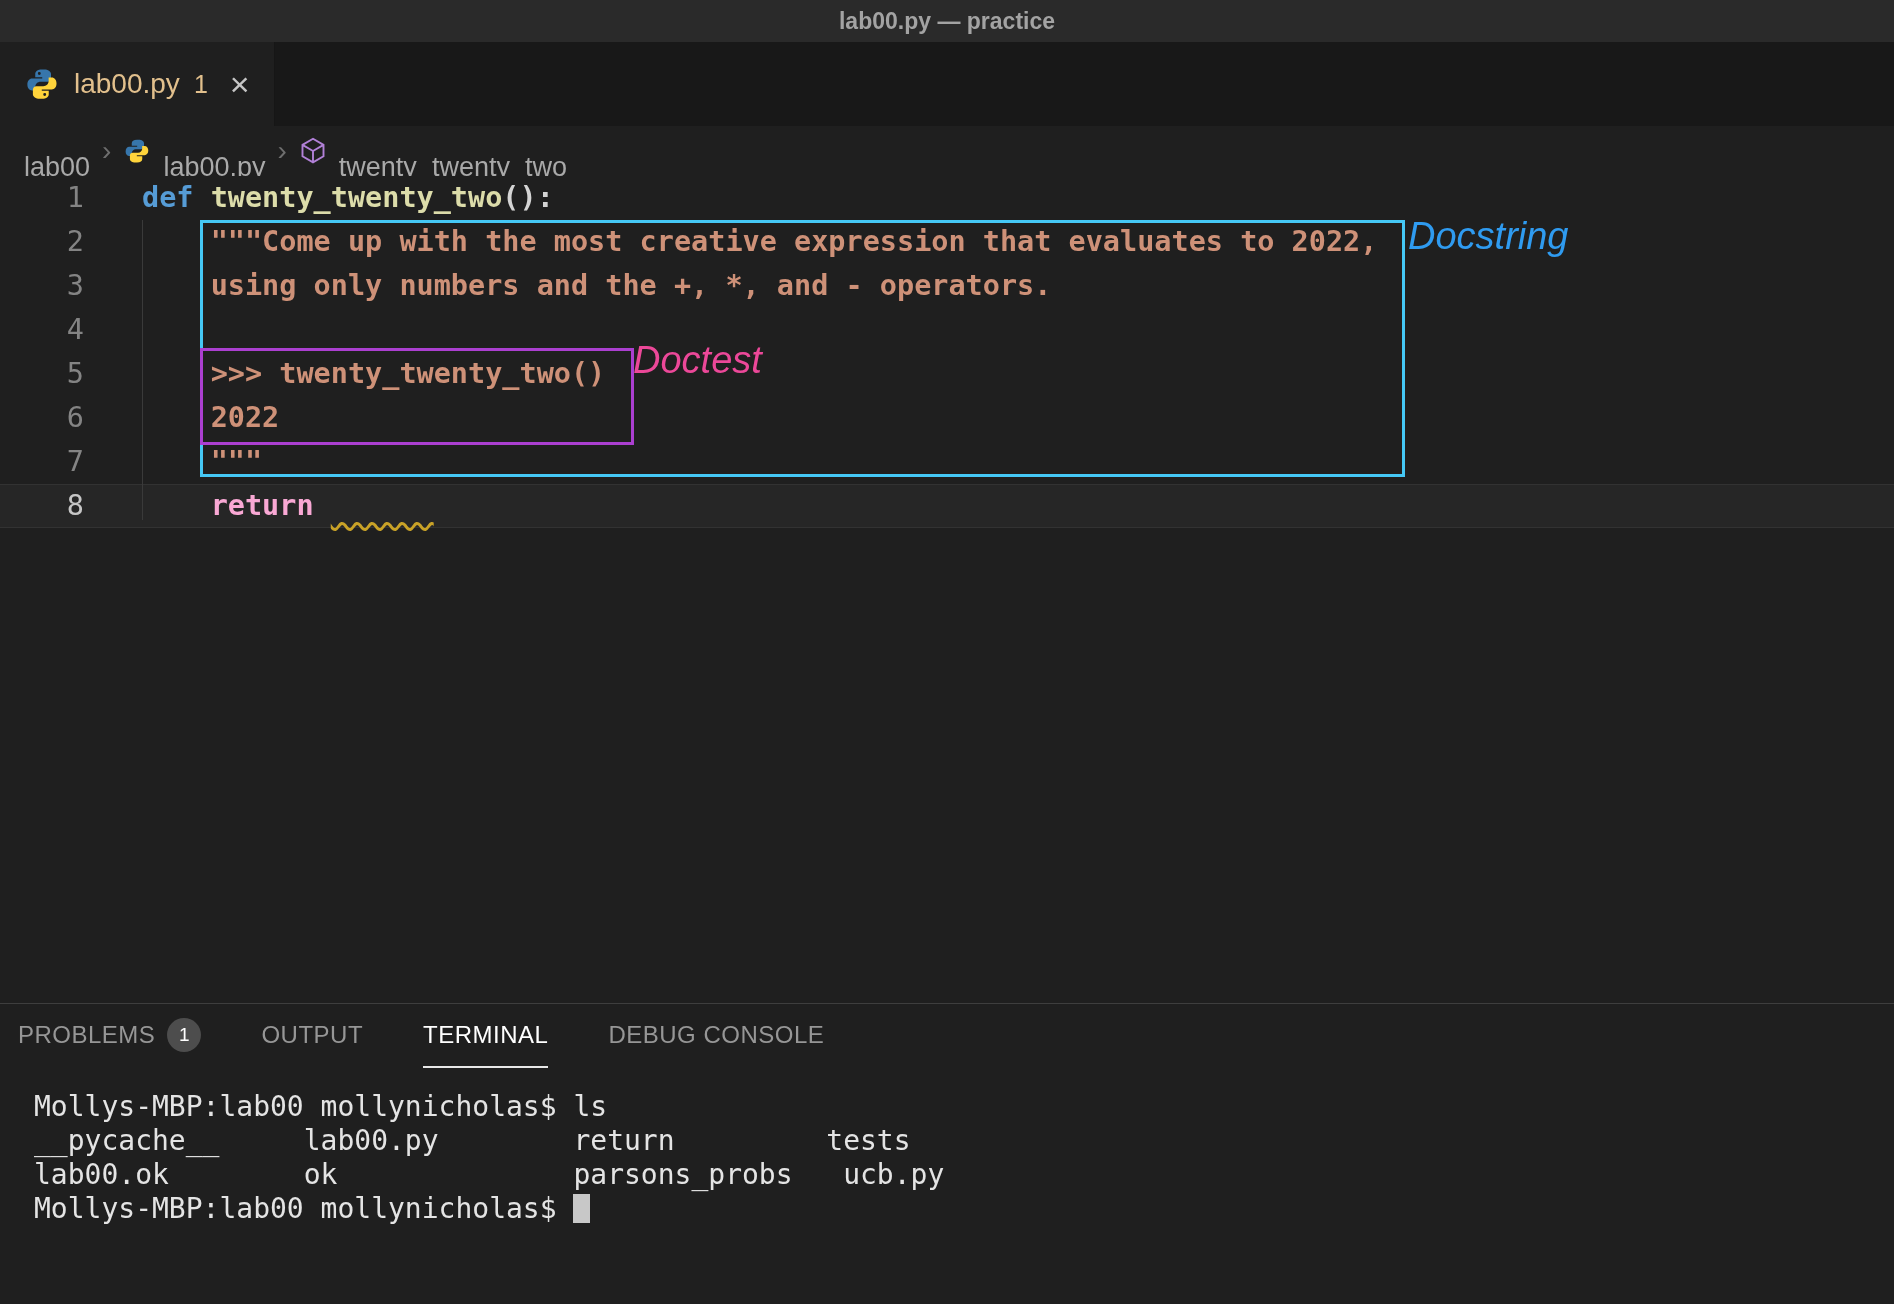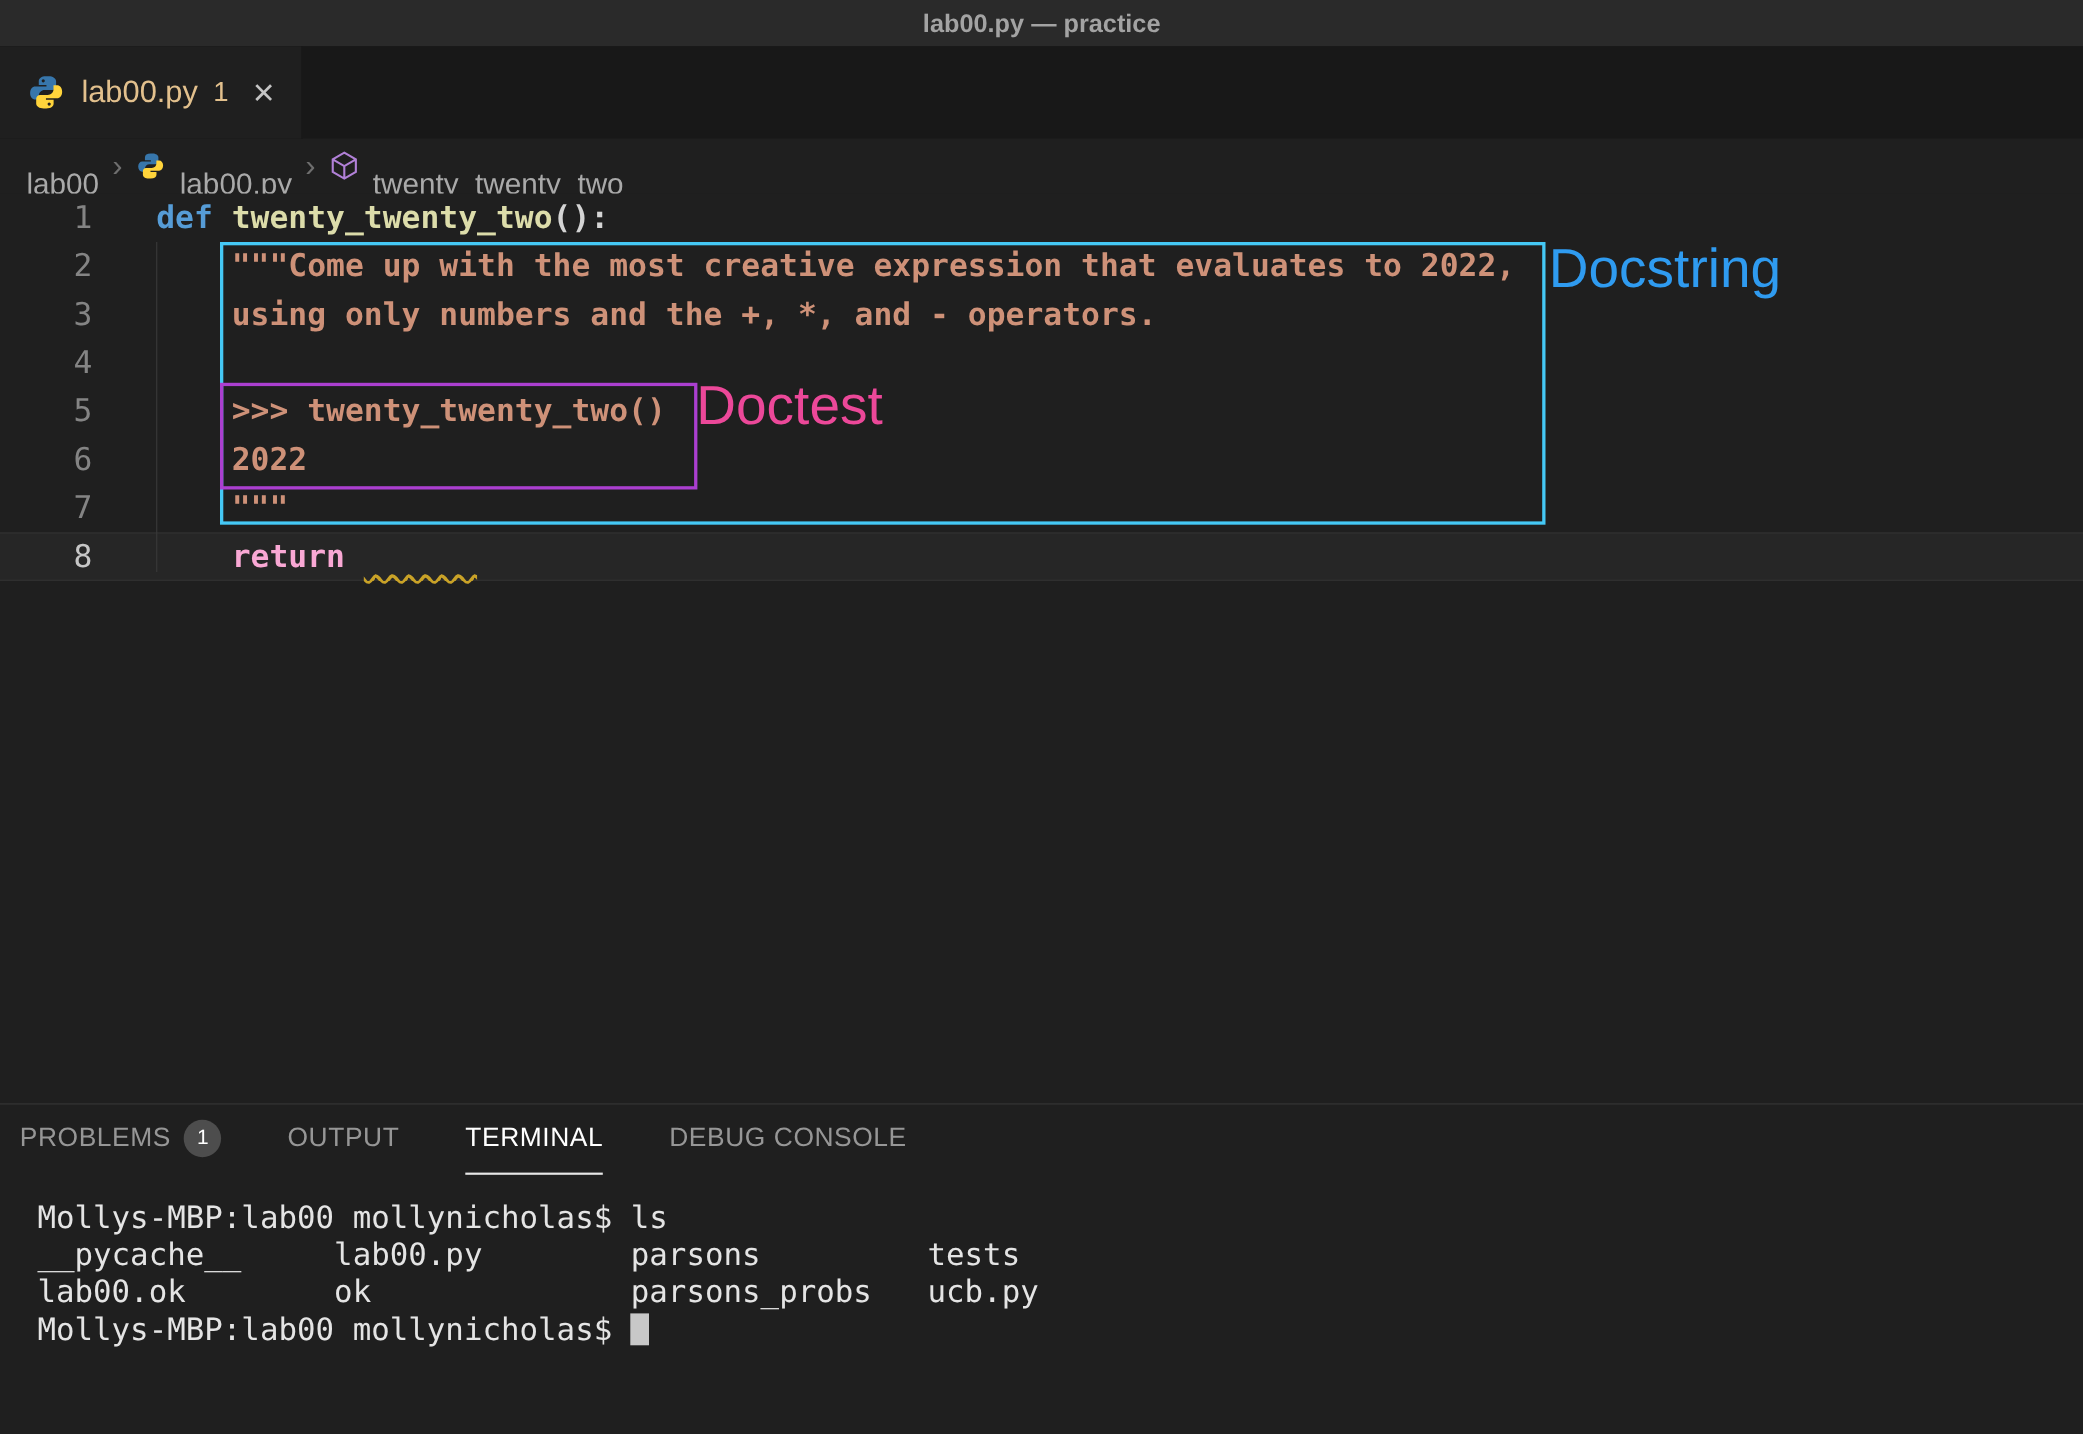--- a/index.html
+++ b/index.html
@@ -41,21 +41,21 @@
   .tok-ret{color:#f9a8d4;}
   .tok-squig{text-decoration-line:underline;text-decoration-style:wavy;
              text-decoration-color:#c9a227;text-decoration-thickness:2.5px;
              text-underline-offset:7px;text-decoration-skip-ink:none;}
   .indent-guide{position:absolute;left:142px;top:44px;width:1px;height:300px;background:#3a3a3a;pointer-events:none;}
 
   
   .ann-box{position:absolute;pointer-events:none;}
   .ann-box.cyan{left:200px;top:44px;width:1199px;height:251px;border:3px solid #45c8f5;}
   .ann-box.purple{left:200px;top:172px;width:428px;height:91px;border:3px solid #ab3fd0;}
-  .ann-label{position:absolute;pointer-events:none;font-size:50px;}
+  .ann-label{position:absolute;pointer-events:none;font-size:38px;font-style:italic;}
   .ann-label.doc{left:1408px;top:39px;color:#2f9bf0;}
   .ann-label.dt{left:633px;top:163px;color:#ec4899;}
 
   
   .panel{height:300px;border-top:1px solid #3e3e3e;background:#1f1f1f;}
   .panel-tabs{display:flex;align-items:stretch;gap:60px;padding-left:18px;height:64px;
               font-size:24px;letter-spacing:0.5px;color:#969696;}
   .panel-tab{display:flex;align-items:center;gap:12px;border-bottom:2px solid transparent;cursor:pointer;}
   .panel-tab.active{color:#ffffff;border-bottom-color:#e7e7e7;}
   .problems-badge{width:34px;height:34px;border-radius:50%;background:#4d4d4d;color:#ffffff;
@@ -137,19 +137,19 @@
       </div>
       <div class="panel-tab active">
         <span>TERMINAL</span>
       </div>
       <div class="panel-tab">
         <span>DEBUG CONSOLE</span>
       </div>
     </div>
     <div class="terminal">
         <div class="term-line">Mollys-MBP:lab00 mollynicholas$ ls</div>
-        <div class="term-line">__pycache__     lab00.py        parsons         tests</div>
+        <div class="term-line">__pycache__     lab00.py        return         tests</div>
         <div class="term-line">lab00.ok        ok              parsons_probs   ucb.py</div>
         <div class="term-line">Mollys-MBP:lab00 mollynicholas$ <span class="term-cursor"></span></div>
       </div>
   </div>
 
 </div>
 
 </body></html>

